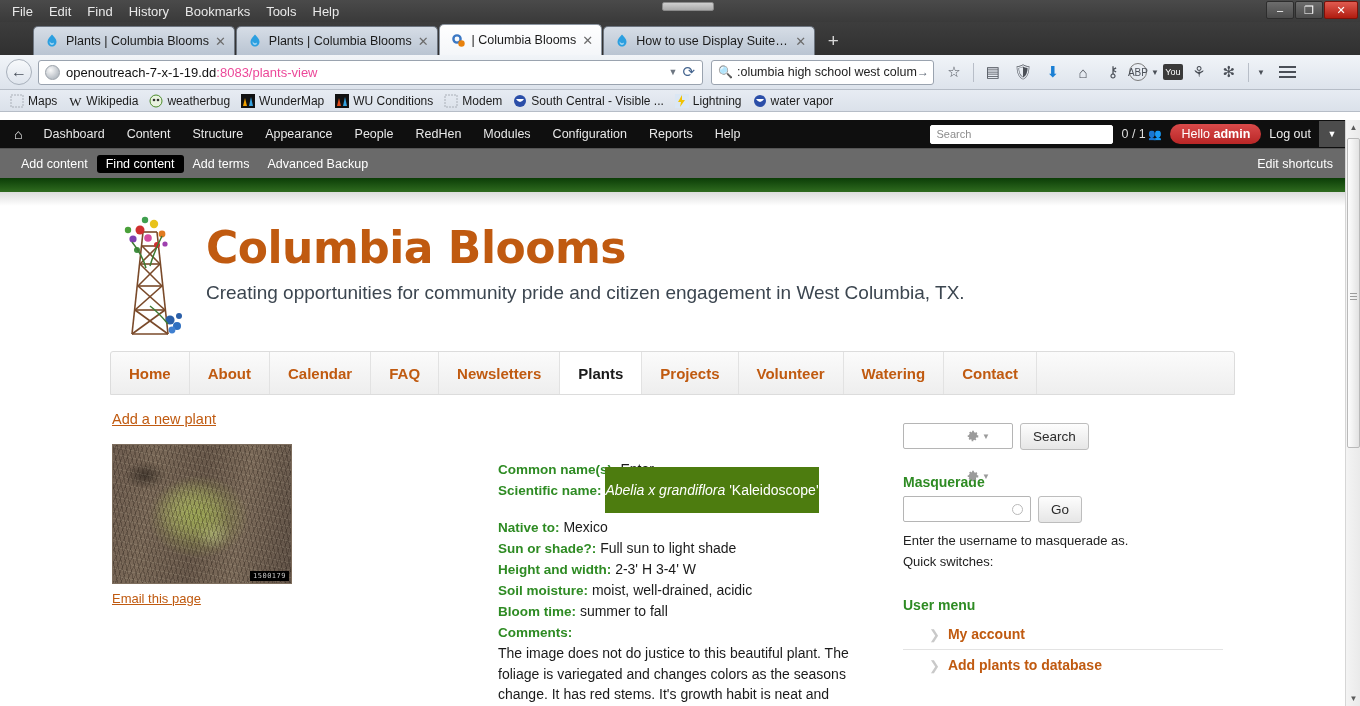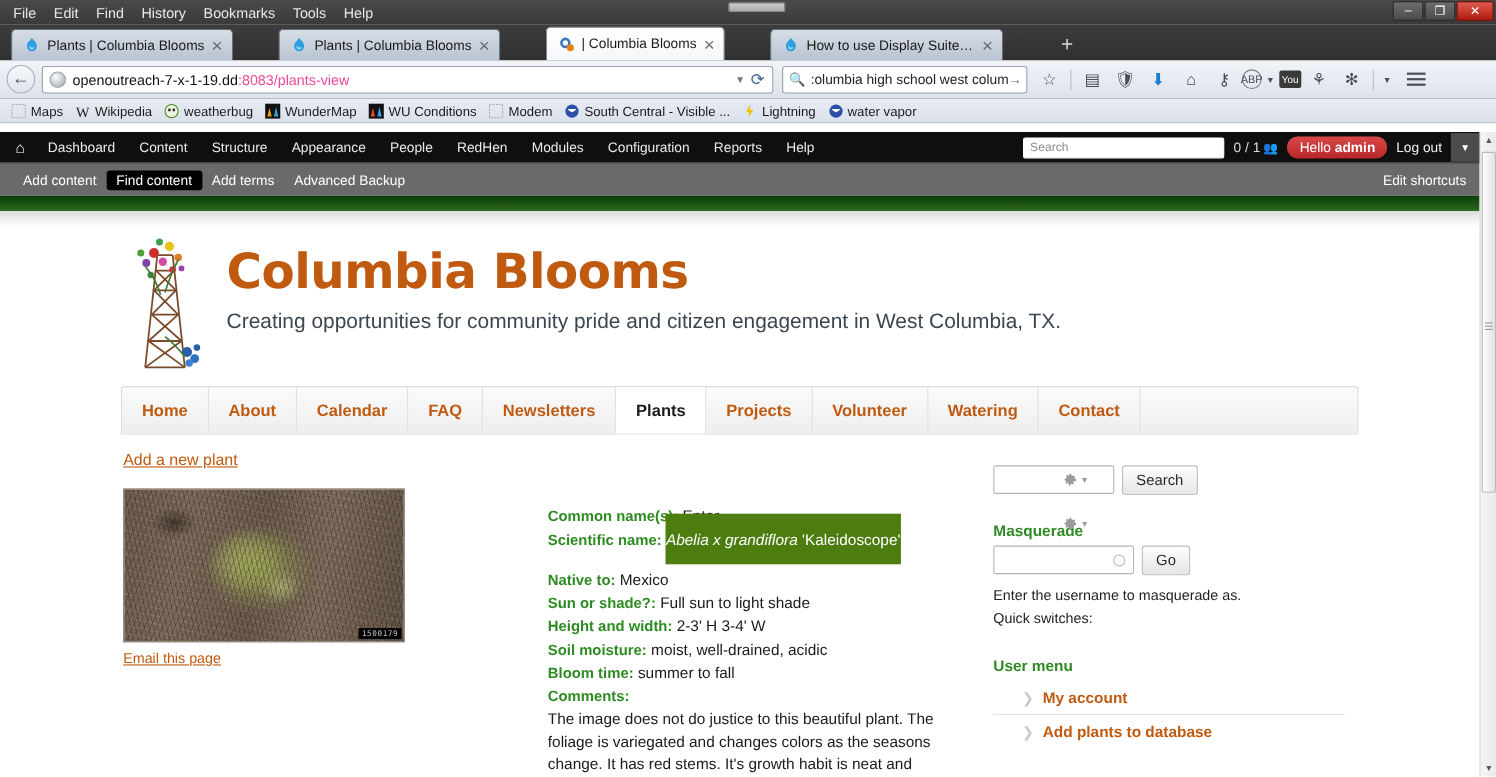--- a/index.html
+++ b/index.html
@@ -32,21 +32,21 @@
     width:28px; height:18px; display:flex; align-items:center; justify-content:center;
     background:linear-gradient(#6d6d6d,#4b4b4b); border:1px solid #2d2d2d;
     color:#fff; font-size:11px; border-radius:2px;
   }
   .wbtn.close { background:linear-gradient(#e05b50,#b01c10); border-color:#7d1109; width:34px;}
 
   
   .tabstrip {
     position:absolute; left:0; top:22px; width:1360px; height:33px;
     background:linear-gradient(#3d3d3d,#303030);
-    display:flex; align-items:flex-end; padding-left:10px;gap:40px;
+    display:flex; align-items:flex-end; padding-left:33px;
   }
   .tab {
     position:relative; height:29px; display:flex; align-items:center;
     padding:0 8px 0 10px; margin-right:1px;
     background:linear-gradient(#d6dde6,#b9c4d2);
     border:1px solid #6d7580; border-bottom:none;
     border-radius:5px 5px 0 0; font-size:12.5px; color:#1a1a1a;
     max-width:212px; min-width:150px;
   }
   .tab.active {
@@ -203,21 +203,21 @@
 
   .cols { position:absolute; left:0; top:205px; width:1130px; display:flex; }
   .colleft { width:388px; flex:0 0 388px; padding-left:2px; }
   .colmid  { width:405px; flex:0 0 405px; }
   .colright{ width:320px; flex:0 0 320px; }
 
   .addlink {
     color:#c05a10; font-size:14.5px; text-decoration:underline; display:inline-block;
   }
   .plantimg {
-    width:256px; height:140px; margin-top:17px; position:relative;
+    width:180px; height:140px; margin-top:17px; position:relative;
     border:1px solid #7e6e5e; overflow:hidden;
     background:
       radial-gradient(ellipse 70px 58px at 48% 52%, rgba(150,160,80,.95), rgba(120,130,60,0) 72%),
       radial-gradient(ellipse 52px 44px at 44% 48%, rgba(186,190,120,.85), rgba(150,150,90,0) 70%),
       radial-gradient(ellipse 26px 22px at 56% 64%, rgba(205,210,160,.65), rgba(0,0,0,0) 70%),
       radial-gradient(ellipse 30px 20px at 18% 22%, rgba(30,24,20,.6), rgba(0,0,0,0) 70%),
       linear-gradient(100deg,#6d5c4f 0%, #7b6a59 22%, #6a5a4c 48%, #7d6c5b 70%, #5f5146 100%);
   }
   .plantimg .grain {
     position:absolute; inset:0;

